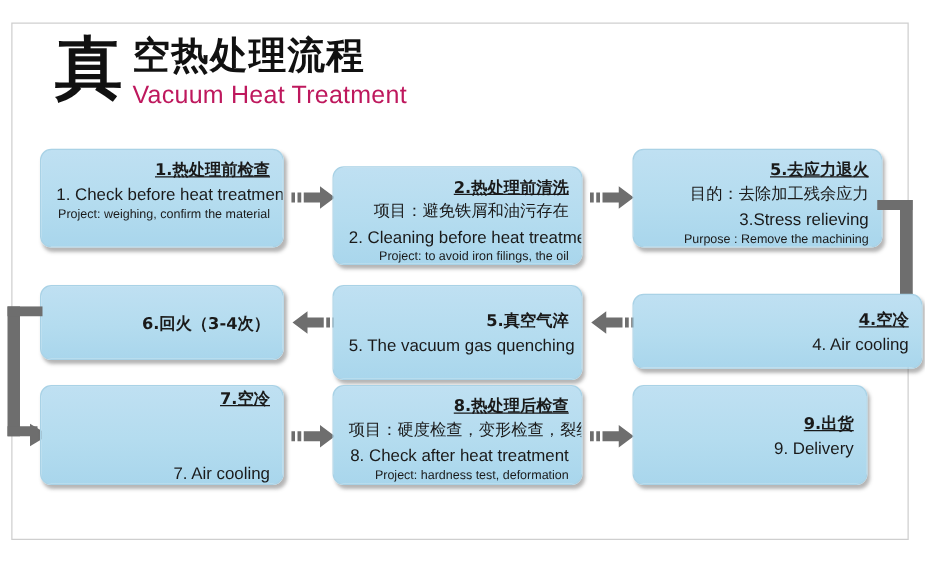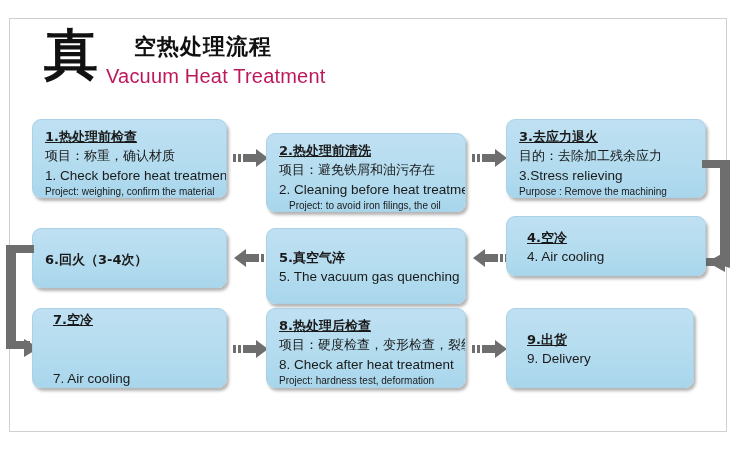--- a/index.html
+++ b/index.html
@@ -23,38 +23,39 @@
     position:absolute;left:44px;top:28px;
     display:flex;align-items:flex-start;
   }
   .hanzi-big{
     font-family:"DejaVu Sans","Liberation Sans",sans-serif;
     font-size:54px;font-weight:bold;color:#111;
     line-height:54px;letter-spacing:0;
   }
   .head-right{margin-left:8px;padding-top:4px;}
   .head-cn{
-    font-family:Liberation Serif, serif;
-    font-size:22px;font-weight:bold;color:#111;
-    line-height:30px;letter-spacing:1px;margin-left:28px;
+    font-family:Liberation Mono, monospace;
+    font-size:30px;font-weight:bold;color:#111;
+    line-height:30px;letter-spacing:1px;
   }
   .head-en{
     font-size:20px;color:#be185d;line-height:24px;
     letter-spacing:0.2px;margin-top:2px;
   }
   
   .box{
     position:absolute;
     box-sizing:border-box;
     background:linear-gradient(180deg,#bfe0f2 0%,#b4dcef 55%,#a9d6ec 100%);
     border:1px solid #a9d2e6;
     border-radius:9px;
     box-shadow:2px 3px 3px rgba(90,90,90,0.45);
     padding:7px 10px 5px 12px;
     overflow:hidden;
+    text-align:right;
   }
   .box.center{display:flex;flex-direction:column;justify-content:center;}
   .l-cn-title{
     font-family:"DejaVu Sans","Liberation Sans",sans-serif;
     font-size:13px;color:#1a1a1a;font-weight:600;
     text-decoration:underline;
     line-height:19px;white-space:nowrap;
   }
   .l-cn{
     font-family:"DejaVu Sans","Liberation Sans",sans-serif;
@@ -82,21 +83,20 @@
 <div id="header">
   <div class="hanzi-big">真</div>
   <div class="head-right">
     <div class="head-cn">空热处理流程</div>
     <div class="head-en">Vacuum Heat Treatment</div>
   </div>
 </div>
 
 <div class="box" style="left:32px;top:119px;width:195px;height:79px;">
   <div class="l-cn-title">1.热处理前检查</div>
-  <div class="l-cn">项目：称重，确认材质</div>
   <div class="l-en">1. Check before heat treatment</div>
   <div class="l-en-small">Project: weighing, confirm the material</div>
 </div>
 
 <div class="arrow" style="left:233px;top:147px;">
   <svg width="36" height="22" viewBox="0 0 36 22">
     <rect x="0" y="7" width="3" height="8" fill="#6e6e6e"></rect>
     <rect x="5" y="7" width="3" height="8" fill="#6e6e6e"></rect>
     <path d="M10 7 L23 7 L23 2 L35 11 L23 20 L23 15 L10 15 Z" fill="#6e6e6e"></path>
   </svg>
@@ -111,21 +111,21 @@
 
 <div class="arrow" style="left:472px;top:147px;">
   <svg width="36" height="22" viewBox="0 0 36 22">
     <rect x="0" y="7" width="3" height="8" fill="#6e6e6e"></rect>
     <rect x="5" y="7" width="3" height="8" fill="#6e6e6e"></rect>
     <path d="M10 7 L23 7 L23 2 L35 11 L23 20 L23 15 L10 15 Z" fill="#6e6e6e"></path>
   </svg>
 </div>
 
 <div class="box" style="left:506px;top:119px;width:200px;height:79px;">
-  <div class="l-cn-title">3.去应力退火</div>
+  <div class="l-cn-title">5.去应力退火</div>
   <div class="l-cn">目的：去除加工残余应力</div>
   <div class="l-en">3.Stress relieving</div>
   <div class="l-en-small">Purpose : Remove the machining residual stress</div>
 </div>
 
 <div class="uconn" style="left:697px;top:160px;">
   <svg width="43" height="122" viewBox="0 0 43 122">
     <path d="M5 0 L33 0 L33 106 L5 106 L5 98 L25 98 L25 8 L5 8 Z" fill="#6e6e6e"></path>
     <path d="M28 92 L28 112 L10 102 Z" fill="#6e6e6e"></path>
     <rect x="23" y="0" width="10" height="106" fill="#6e6e6e"></rect>
@@ -152,21 +152,21 @@
 </div>
 
 <div class="arrow" style="left:472px;top:247px;">
   <svg width="36" height="22" viewBox="0 0 36 22">
     <path d="M26 7 L13 7 L13 2 L1 11 L13 20 L13 15 L26 15 Z" fill="#6e6e6e"></path>
     <rect x="28" y="7" width="3" height="8" fill="#6e6e6e"></rect>
     <rect x="33" y="7" width="3" height="8" fill="#6e6e6e"></rect>
   </svg>
 </div>
 
-<div class="box center" style="left:506px;top:216px;width:200px;height:60px;">
+<div class="box center" style="left:506px;top:235px;width:232px;height:60px;">
   <div class="l-cn-title" style="text-decoration:underline;font-weight:600;padding-left:8px;">4.空冷</div>
   <div class="l-en" style="padding-left:8px;">4. Air cooling</div>
 </div>
 
 <div class="uconn" style="left:0px;top:245px;">
   <svg width="40" height="118" viewBox="0 0 40 118">
     <rect x="6" y="0" width="10" height="104" fill="#6e6e6e"></rect>
     <rect x="6" y="0" width="28" height="8" fill="#6e6e6e"></rect>
     <rect x="6" y="96" width="24" height="8" fill="#6e6e6e"></rect>
     <path d="M24 94 L24 112 L39 103 Z" fill="#6e6e6e"></path>

